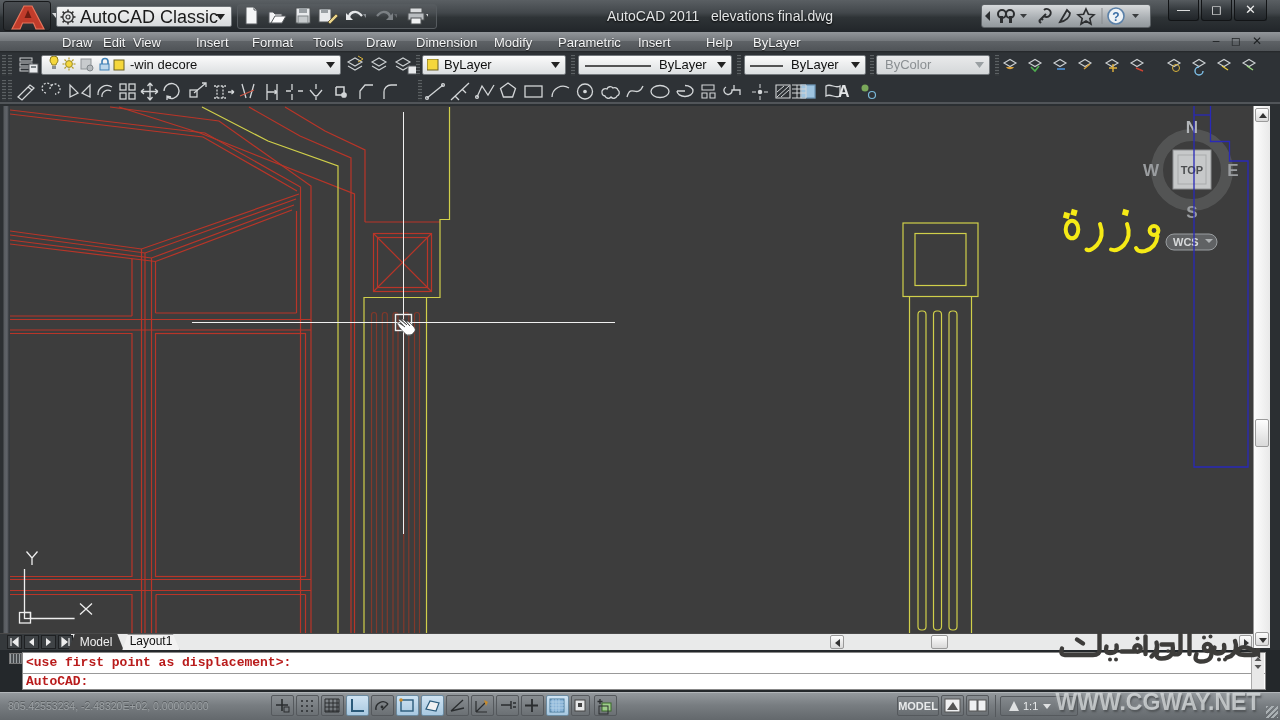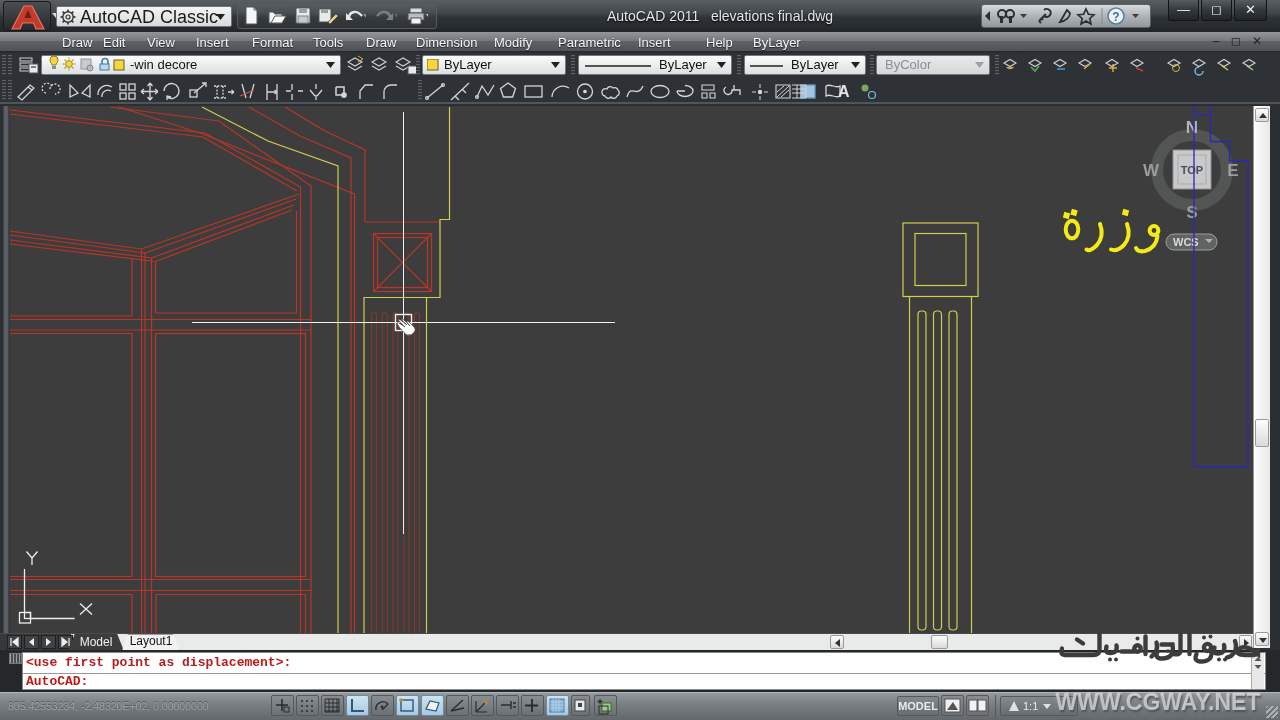--- a/index.html
+++ b/index.html
@@ -138,21 +138,21 @@
       <path d="M150 9 l7 0 l-3.5 4 z" fill="#3a3d3f"></path>
     </svg>
   </div>
   <div class="winbtn" style="left:1168px;width:31px;border-radius:0 0 3px 3px">—</div>
   <div class="winbtn" style="left:1201px;width:31px;border-radius:0 0 3px 3px">◻</div>
   <div class="winbtn" style="left:1234px;width:33px;border-radius:0 0 3px 3px">✕</div>
 </div>
 <div id="menubar">
   <span class="menuitem" style="left:62px">Draw</span>
   <span class="menuitem" style="left:103px">Edit</span>
-  <span class="menuitem" style="left:147px">View</span>
+  <span class="menuitem" style="left:133px">View</span>
   <span class="menuitem" style="left:196px">Insert</span>
   <span class="menuitem" style="left:252px">Format</span>
   <span class="menuitem" style="left:313px">Tools</span>
   <span class="menuitem" style="left:366px">Draw</span>
   <span class="menuitem" style="left:416px">Dimension</span>
   <span class="menuitem" style="left:494px">Modify</span>
   <span class="menuitem" style="left:558px">Parametric</span>
   <span class="menuitem" style="left:638px">Insert</span>
   <span class="menuitem" style="left:706px">Help</span>
   <span class="menuitem" style="left:753px">ByLayer</span>

